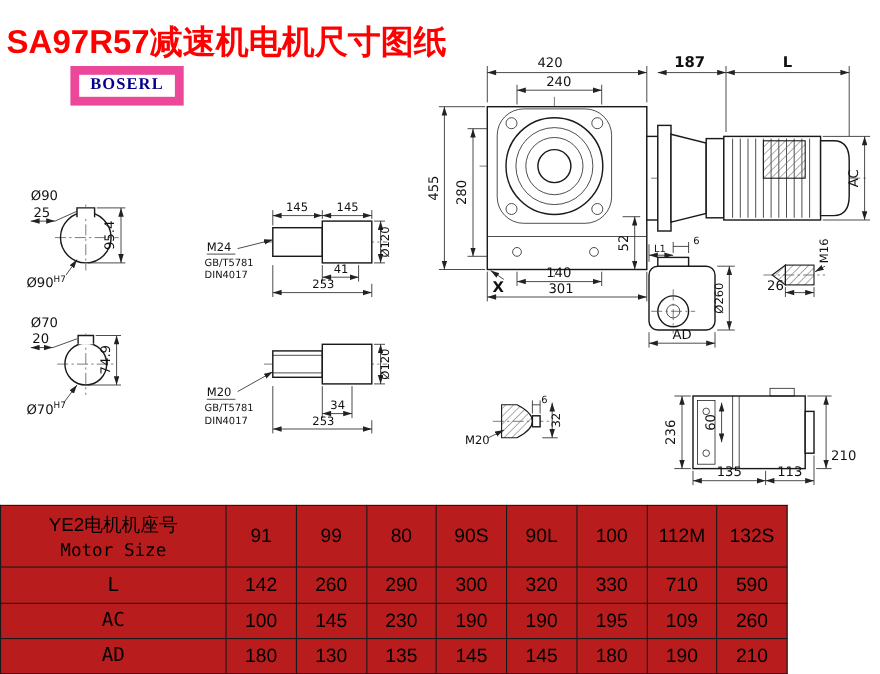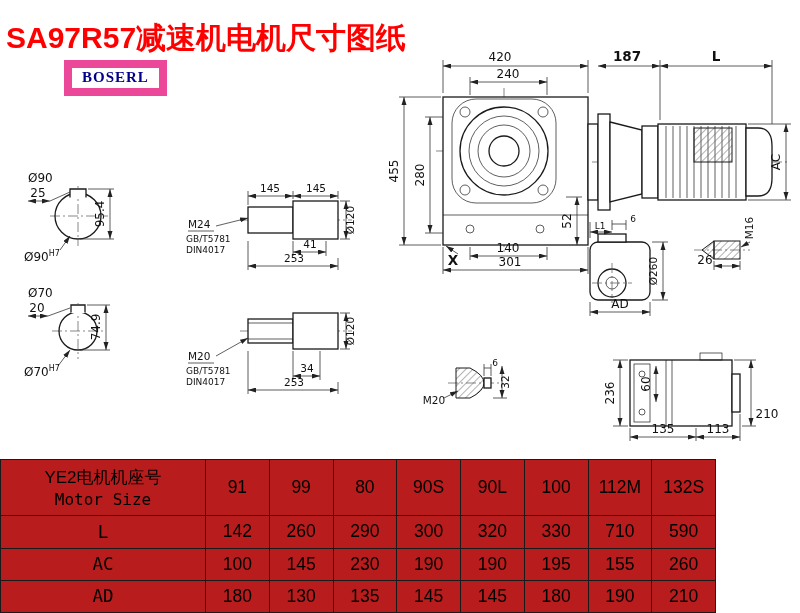--- a/index.html
+++ b/index.html
@@ -335,21 +335,21 @@
       <td>590</td>
     </tr>
     <tr class="drow">
       <th class="rowlabel">AC</th>
       <td>100</td>
       <td>145</td>
       <td>230</td>
       <td>190</td>
       <td>190</td>
       <td>195</td>
-      <td>155</td>
+      <td>109</td>
       <td>260</td>
     </tr>
     <tr class="drow">
       <th class="rowlabel">AD</th>
       <td>180</td>
       <td>130</td>
       <td>135</td>
       <td>145</td>
       <td>145</td>
       <td>180</td>

